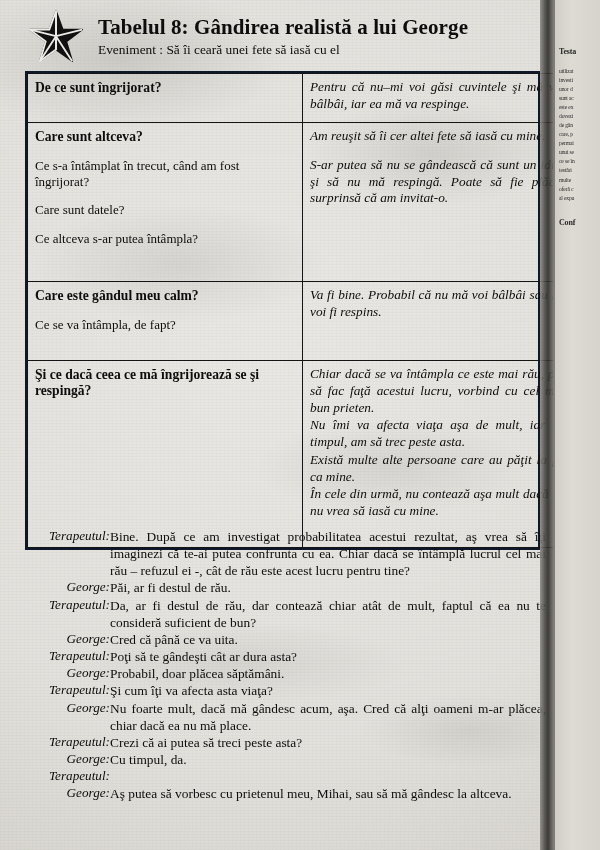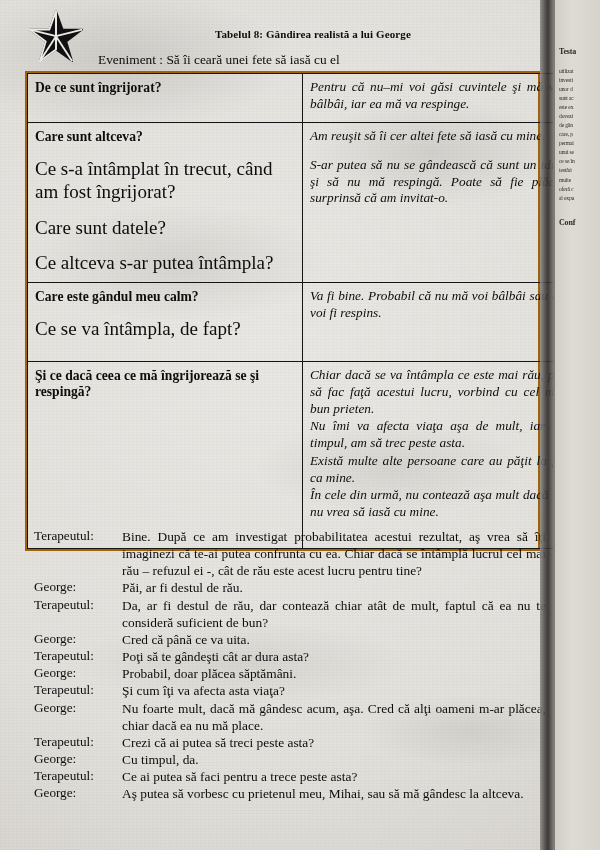--- a/index.html
+++ b/index.html
@@ -67,40 +67,39 @@
   }
   .title-block {
     position: absolute;
     left: 98px;
     top: 16px;
     width: 430px;
   }
   .tbl-title {
     font-family: "Liberation Serif", "DejaVu Serif", serif;
     font-weight: bold;
-    font-size: 11px;
+    font-size: 21px;
     letter-spacing: .1px;
     line-height: 1.1;
-    margin: 12px;
-    text-align: center;
+    margin: 0;
   }
   .tbl-sub {
     font-size: 13.4px;
     line-height: 1.15;
     margin: 3px 0 0 0;
     letter-spacing: 0px;
   }
 
   
   .tbl {
     position: absolute;
     left: 25px;
     top: 71px;
     width: 515px;
-    border: 2px solid #a16207;
+    border: 2px solid #0f172a;
     border-collapse: collapse;
     box-sizing: border-box;
     background: transparent;
   }
   .tbl table {
     width: 100%;
     border-collapse: collapse;
     table-layout: fixed;
   }
   .tbl td {
@@ -112,21 +111,21 @@
   .tbl td.col-q { width: 260px; }
   .tbl td.col-a { width: 255px; }
 
   .q-main {
     font-weight: bold;
     font-size: 13.6px;
     line-height: 1.18;
     margin: 1px 0 0 0;
   }
   .q-sub {
-    font-size: 19px;
+    font-size: 13px;
     line-height: 1.2;
     margin: 13px 0 0 0;
   }
   .q-sub.first { margin-top: 13px; }
 
   .ans {
     font-style: italic;
     font-size: 13.3px;
     line-height: 1.26;
     margin: 0;
@@ -149,24 +148,26 @@
     top: 528px;
     width: 512px;
   }
   .dlg-row {
     display: flex;
     align-items: flex-start;
     margin-bottom: 0px;
   }
   .dlg-speaker {
     flex: 0 0 76px;
+    font-style: italic;
     font-size: 13.2px;
     line-height: 1.28;
-    padding-right: 12px;
+    padding-right: 0;
     white-space: nowrap;
+    text-align: right;
   }
   .dlg-text {
     flex: 1 1 auto;
     font-size: 13.4px;
     line-height: 1.28;
     text-align: justify;
     text-justify: inter-word;
   }
   .dlg-text.nojust { text-align: left; }
 
@@ -351,21 +352,20 @@
       <div class="dlg-text nojust">Crezi că ai putea să treci peste asta?</div>
     </div>
 
     <div class="dlg-row">
       <div class="dlg-speaker">George:</div>
       <div class="dlg-text nojust">Cu timpul, da.</div>
     </div>
 
     <div class="dlg-row">
       <div class="dlg-speaker">Terapeutul:</div>
-      <div class="dlg-text nojust">Ce ai putea să faci pentru a trece peste asta?</div>
     </div>
 
     <div class="dlg-row">
       <div class="dlg-speaker">George:</div>
       <div class="dlg-text">Aş putea să vorbesc cu prietenul meu, Mihai, sau să mă gândesc la altceva.</div>
     </div>
 
   </div>
 
   <div class="next-page">

